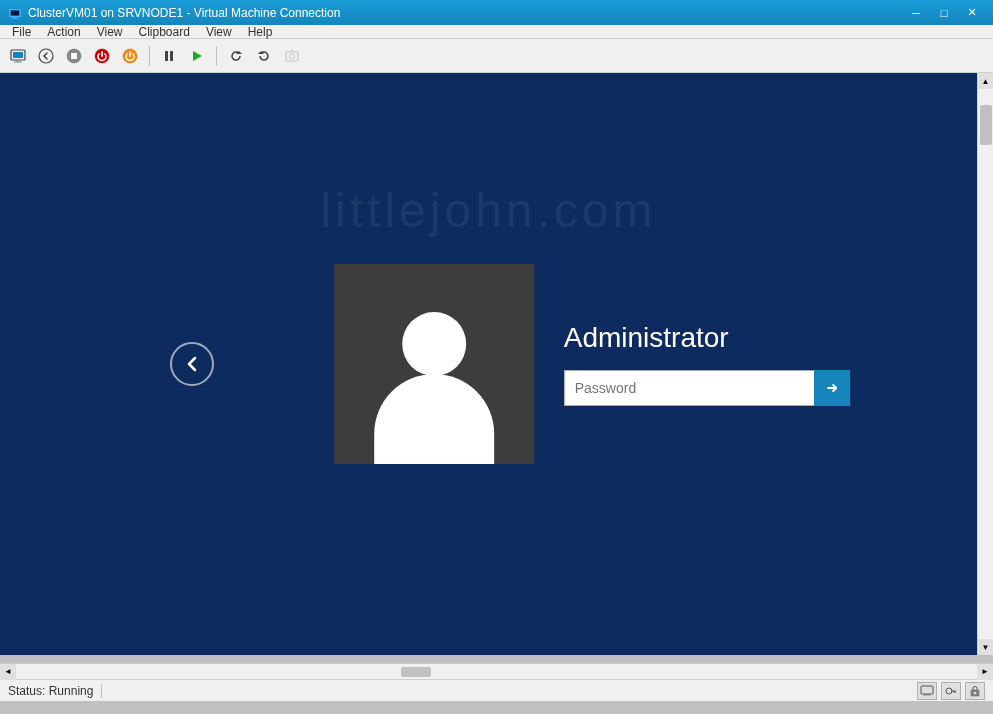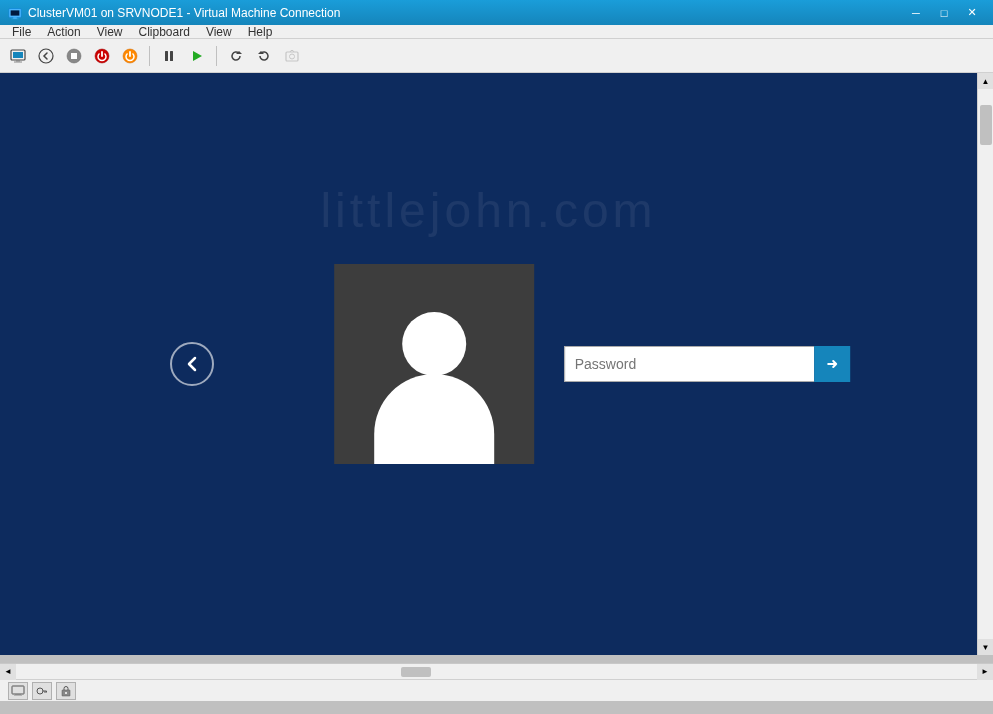--- a/index.html
+++ b/index.html
@@ -452,20 +452,21 @@
       <div class="login-container">
 
         <div class="user-avatar-tile">
           <div class="person-silhouette">
             <div class="person-head"></div>
             <div class="person-body"></div>
           </div>
         </div>
 
         <div class="login-form">
+          <div class="username-label">Administrator</div>
           <div class="password-row">
             <input class="password-input" type="password" placeholder="Password" style="">
             <button class="password-submit">
               <svg width="16" height="16" viewBox="0 0 16 16">
                 <path d="M4 8h8M9 5l3 3-3 3" fill="none" stroke="white" stroke-width="2" stroke-linecap="round" stroke-linejoin="round"></path>
               </svg>
             </button>
           </div>
         </div>
       </div>
@@ -482,20 +483,24 @@
 
 <div class="bottom-scrollbar">
   <div class="bottom-scrollbar-btn">◄</div>
   <div class="bottom-scrollbar-track">
     <div class="bottom-scrollbar-thumb"></div>
   </div>
   <div class="bottom-scrollbar-btn">►</div>
 </div>
 
 <div class="status-bar">
+  <div class="status-left">
+    <span>Status: Running</span>
+    <div class="status-divider"></div>
+  </div>
   <div class="status-icons">
 
     <div class="status-icon-box">
       <svg width="14" height="12" viewBox="0 0 14 12">
         <rect x="1" y="1" width="12" height="8" rx="0.5" fill="none" stroke="#555" stroke-width="1"></rect>
         <rect x="4" y="9" width="6" height="1" fill="#888"></rect>
         <rect x="3" y="10" width="8" height="0.5" fill="#888"></rect>
       </svg>
     </div>
 

